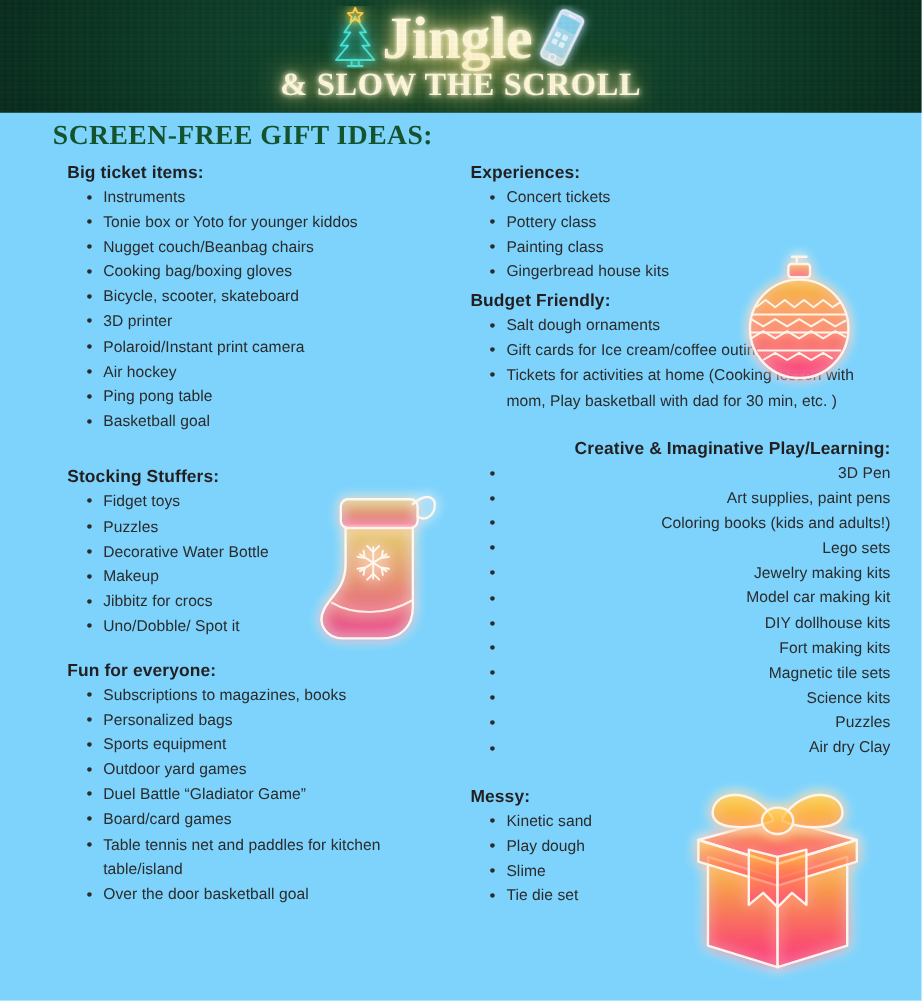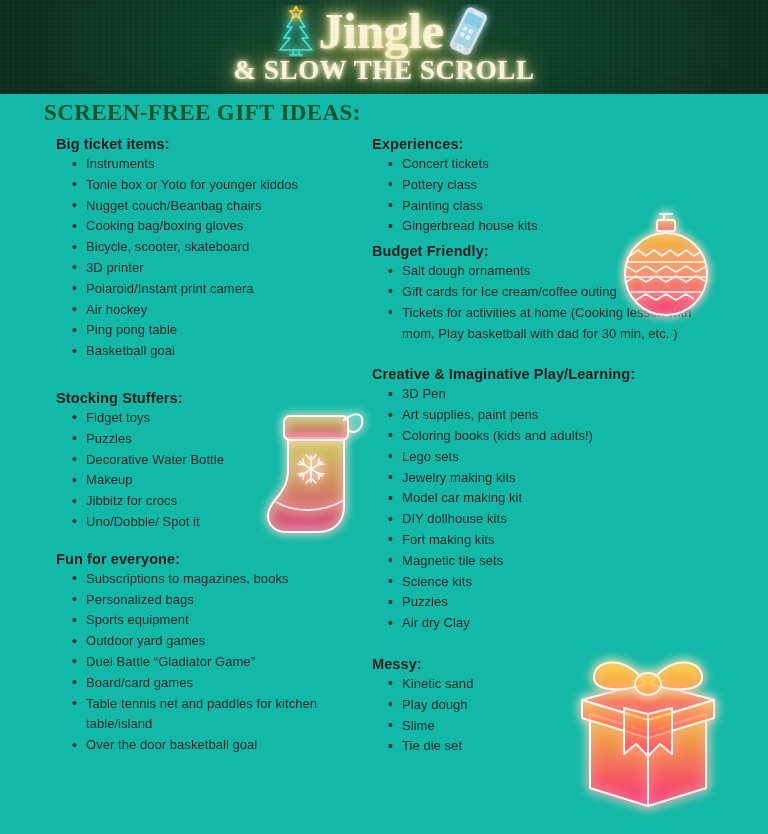--- a/index.html
+++ b/index.html
@@ -75,39 +75,39 @@
       0 0 11px rgba(255,243,170,.9),
       0 0 24px rgba(255,222,110,.65),
       0 0 42px rgba(255,200,70,.45);
   }
 
   
   .sheet {
     position: relative;
     width: 768px;
     height: 740px;
-    background: #14b8a6;
+    background: #7dd3fc;
   }
   .page-title {
     position: absolute;
     left: 44px;
     top: 6px;
     font-family: "Liberation Serif", serif;
     font-size: 23px;
     font-weight: 700;
     letter-spacing: .4px;
     color: #14532d;
   }
 
   .col {
     position: absolute;
     top: 42px;
   }
   .col-left  { left: 56px;  width: 330px; }
-  .col-right { left: 372px; width: 350px; }
+  .col-right { left: 392px; width: 350px; }
 
   .group { margin-bottom: 0; }
   .group + .group { margin-top: 18px; }
   .group-heading {
     font-family: "Liberation Sans", sans-serif;
     font-size: 14.5px;
     font-weight: 700;
     color: #231f20;
     margin: 0 0 2px 0;
     letter-spacing: .1px;
@@ -247,21 +247,21 @@
 
     <section class="group" style="margin-top:6px;">
       <h3 class="group-heading">Budget Friendly:</h3>
       <ul class="items">
         <li>Salt dough ornaments</li>
         <li>Gift cards for Ice cream/coffee outing</li>
         <li>Tickets for activities at home (Cooking lesson with mom, Play basketball with dad for 30  min, etc. )</li>
       </ul>
     </section>
 
-    <section class="group" style="margin-top:22px;">
+    <section class="group" style="margin-top:22px;text-align:right;">
       <h3 class="group-heading">Creative &amp; Imaginative Play/Learning:</h3>
       <ul class="items">
         <li>3D Pen</li>
         <li>Art supplies, paint pens</li>
         <li>Coloring books (kids and adults!)</li>
         <li>Lego sets</li>
         <li>Jewelry making kits</li>
         <li>Model car making kit</li>
         <li>DIY dollhouse kits</li>
         <li>Fort making kits</li>

